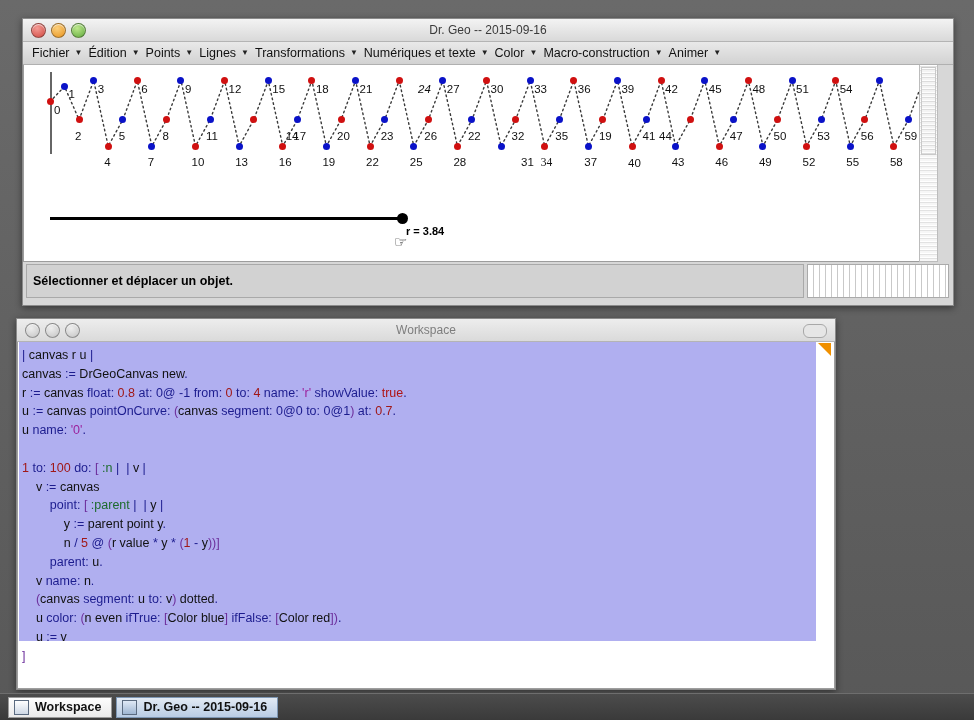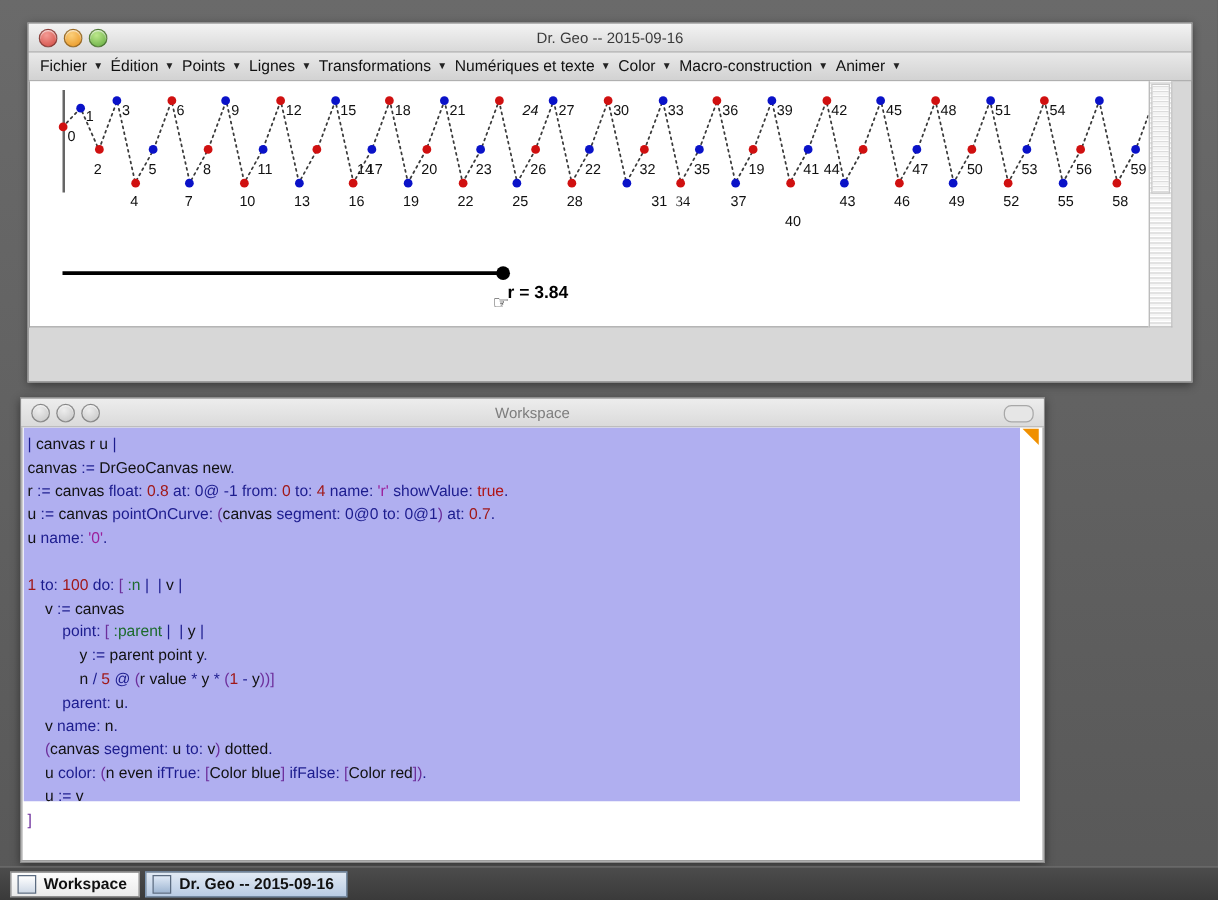--- a/index.html
+++ b/index.html
@@ -55,21 +55,21 @@
   .axis{position:absolute;background:#666;width:2px;}
   .pt{position:absolute;width:7px;height:7px;border-radius:50%;
       margin-left:-3.5px;margin-top:-3.5px;}
   .pt.blue{background:#0a12c8;}
   .pt.red{background:#d01010;}
   .lbl{position:absolute;font-size:11.5px;color:#111;white-space:nowrap;}
   svg.links{position:absolute;left:0;top:0;}
   .slider-line{position:absolute;height:3px;background:#000;}
   .slider-knob{position:absolute;width:11px;height:11px;border-radius:50%;
     background:#000;margin-left:-5.5px;margin-top:-5.5px;}
-  .slider-val{position:absolute;font-size:14px;color:#000;font-weight:bold;}
+  .slider-val{position:absolute;font-size:11px;color:#000;font-weight:bold;}
   .cursor-hand{position:absolute;font-size:15px;color:#111;}
   .statusbar{height:36px;display:flex;align-items:flex-start;
     background:#d7d7d7;}
   .statusmsg{flex:1;margin:2px 0 0 3px;height:32px;
     background:#d2d2d2;border:1px solid #a9a9a9;
     font-size:12.5px;color:#000;font-weight:bold;
     display:flex;align-items:center;padding-left:6px;}
   .minimap{width:140px;height:32px;margin:2px 4px 0 3px;background:#fff;
     border:1px solid #aaa;
     background-image:repeating-linear-gradient(90deg,#fff 0 5px,#c9c9c9 5px 6px);}
@@ -262,21 +262,21 @@
             <div class="lbl" style="left: 466.5px; top: 17.7px;">30</div>
             <div class="lbl" style="left: 473.05px; top: 91.0667px; margin-left: 24px;">31</div>
             <div class="lbl" style="left: 487.6px; top: 64.7556px;">32</div>
             <div class="lbl" style="left: 510.15px; top: 17.7px;">33</div>
             <div class="lbl" style="left: 516.7px; top: 91.0667px; font-family: Liberation Serif, serif;">34</div>
             <div class="lbl" style="left: 531.25px; top: 64.7556px;">35</div>
             <div class="lbl" style="left: 553.8px; top: 17.7px;">36</div>
             <div class="lbl" style="left: 560.35px; top: 91.0667px;">37</div>
             <div class="lbl" style="left: 574.9px; top: 64.7556px;">19</div>
             <div class="lbl" style="left: 597.45px; top: 17.7px;">39</div>
-            <div class="lbl" style="left: 604px; top: 107px; text-align: right;">40</div>
+            <div class="lbl" style="left: 604px; top: 92px; text-align: right;">40</div>
             <div class="lbl" style="left: 618.55px; top: 64.7556px;">41</div>
             <div class="lbl" style="left: 641.1px; top: 17.7px;">42</div>
             <div class="lbl" style="left: 647.65px; top: 91.0667px;">43</div>
             <div class="lbl" style="left: 635px; top: 64.7556px;">44</div>
             <div class="lbl" style="left: 684.75px; top: 17.7px;">45</div>
             <div class="lbl" style="left: 691.3px; top: 91.0667px;">46</div>
             <div class="lbl" style="left: 705.85px; top: 64.7556px;">47</div>
             <div class="lbl" style="left: 728.4px; top: 17.7px;">48</div>
             <div class="lbl" style="left: 734.95px; top: 91.0667px;">49</div>
             <div class="lbl" style="left: 749.5px; top: 64.7556px;">50</div>
@@ -294,20 +294,24 @@
         <div class="slider-line" id="sliderline" style="left:26px;top:152px;width:352px;"></div>
         <div class="slider-knob" id="sliderknob" style="left:378px;top:153px;"></div>
         <div class="slider-val" id="sliderval" style="left:382px;top:160px;">r = 3.84</div>
         <div class="cursor-hand" style="left:370px;top:168px;">☞</div>
       </div>
       <div class="vscroll">
         <div class="thumb"></div>
       </div>
     </div>
 
+    <div class="statusbar">
+      <div class="statusmsg">Sélectionner et déplacer un objet.</div>
+      <div class="minimap"></div>
+    </div>
   </div>
 
   <div class="win" id="workspace">
     <div class="titlebar inactive">
       <div class="lights">
         <span class="lt gray"></span>
         <span class="lt gray"></span>
         <span class="lt gray"></span>
       </div>
       <div class="title inactive">Workspace</div>

